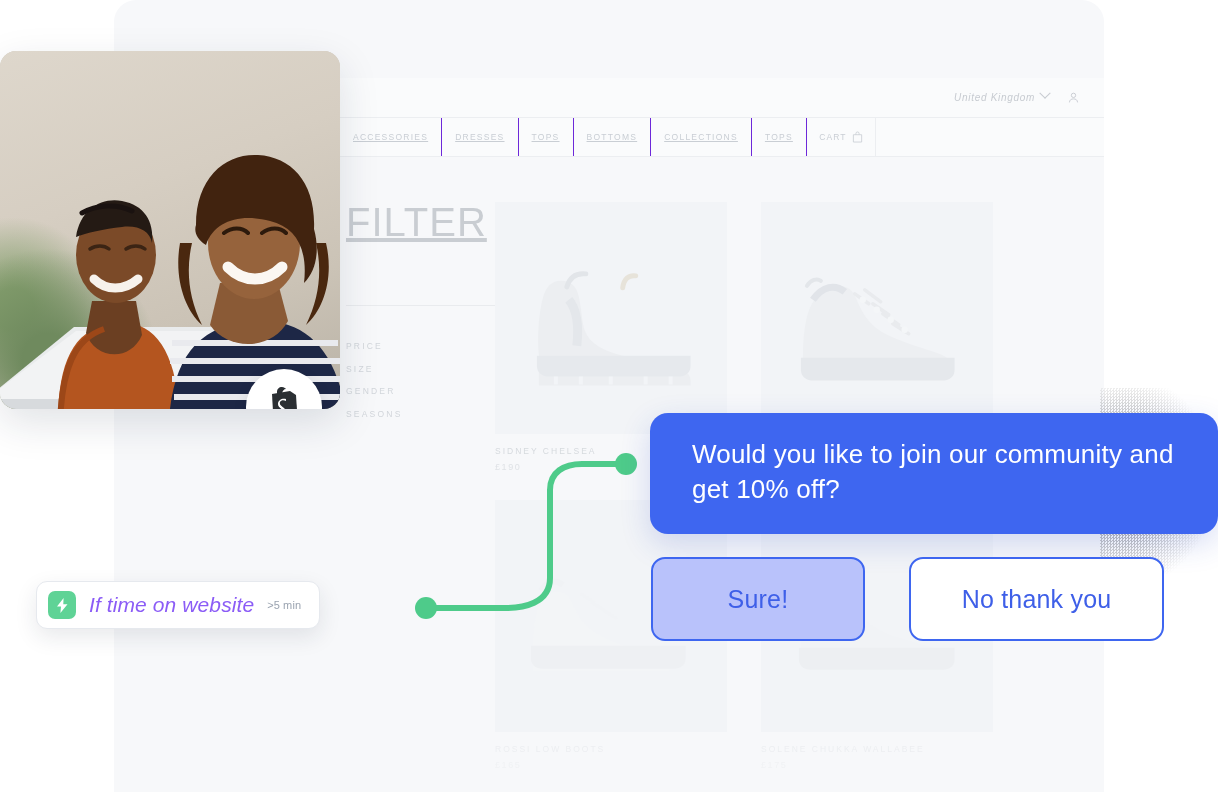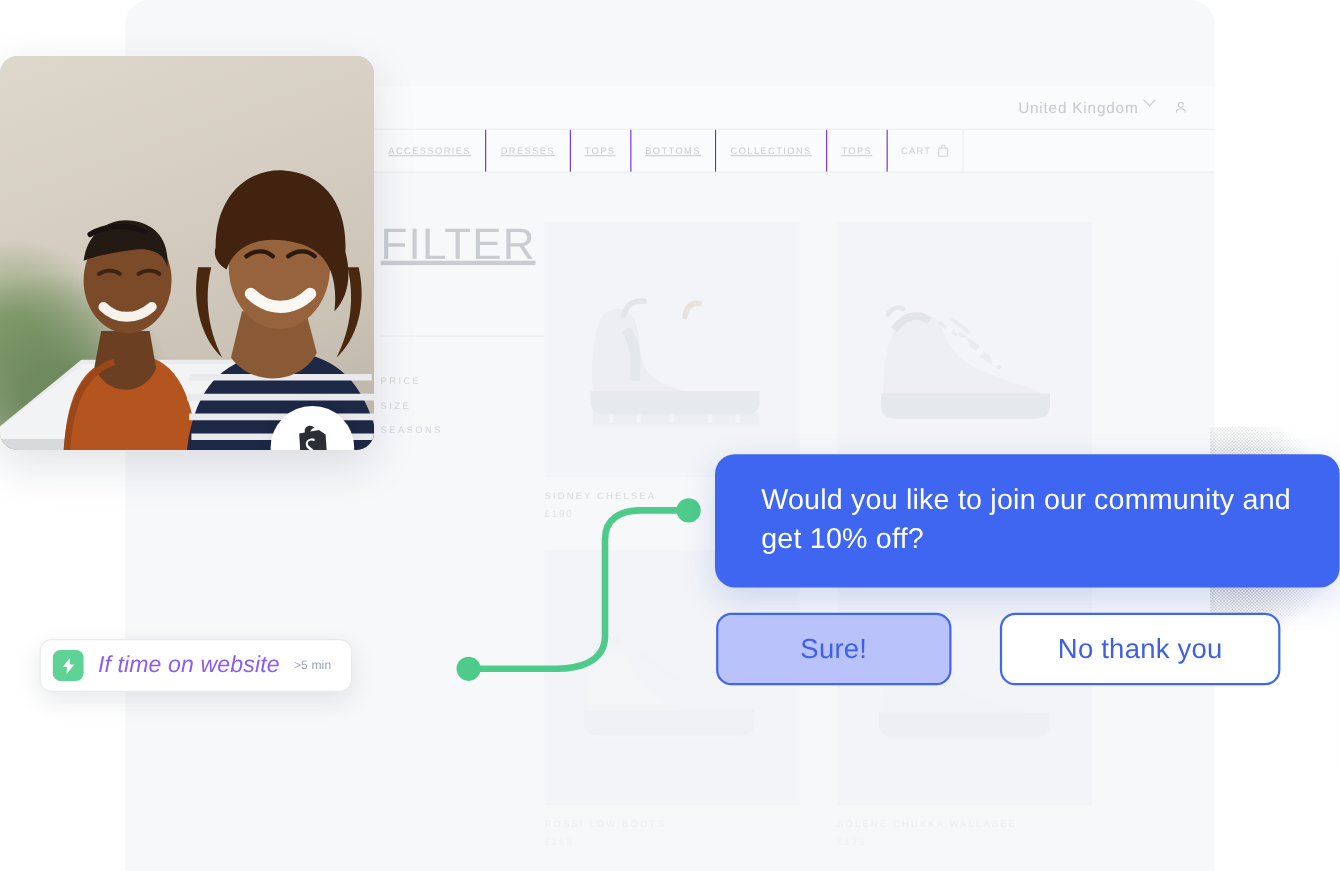--- a/index.html
+++ b/index.html
@@ -16,21 +16,21 @@
     background:#f7f8fa;border-radius:22px 22px 0 0;overflow:hidden;
   }
   #store-topbar{
     position:absolute;left:0;top:78px;width:990px;height:40px;
     background:#fafbfc;border-bottom:1px solid #eceef1;
     display:flex;align-items:center;justify-content:flex-end;
     padding-right:24px;box-sizing:border-box;
   }
   .topbar-locale{
     display:flex;align-items:flex-start;gap:6px;
-    font-size:14px;letter-spacing:.7px;color:#c7cbd1;
+    font-size:10px;letter-spacing:.7px;color:#c7cbd1;font-style:italic;
   }
   .chev-sm{width:7px;height:7px;border-right:1.1px solid #c7cbd1;border-bottom:1.1px solid #c7cbd1;
     transform:rotate(45deg) translate(-2px,-2px);display:inline-block;}
   .topbar-user{margin-left:18px;display:flex;align-items:center;}
 
   
   #store-nav{
     position:absolute;left:0;top:118px;width:990px;height:38px;
     background:#fafbfc;border-bottom:1px solid #eceef1;
     display:flex;align-items:stretch;
@@ -148,21 +148,21 @@
   
   #chat-bubble{
     position:absolute;left:650px;top:413px;width:568px;
     background:#3e66f0;border-radius:18px;
     padding:24px 30px 26px 42px;box-sizing:border-box;
     color:#fff;font-size:26px;line-height:1.36;letter-spacing:.2px;
     box-shadow:0 10px 30px rgba(40,70,200,.18);
   }
   
   .reply-btn{
-    position:absolute;height:66px;border-radius:14px;
+    position:absolute;height:84px;border-radius:14px;
     display:flex;align-items:center;justify-content:center;
     font-size:25px;letter-spacing:.2px;box-sizing:border-box;text-align:right;
   }
   #reply-yes{
     left:651px;top:557px;width:214px;
     background:#b9c2fb;border:2.5px solid #3e66f0;color:#3e5fe8;
   }
   #reply-no{
     left:909px;top:557px;width:255px;
     background:#fff;border:2.5px solid #3e66f0;color:#3e5fe8;
@@ -210,20 +210,24 @@
   <div id="filter-list">
     <div class="filter-row">
       <span class="lbl">PRICE</span>
       <span class="chev-f"></span>
     </div>
     <div class="filter-row">
       <span class="lbl">SIZE</span>
       <span class="chev-f"></span>
     </div>
     <div class="filter-row">
+      <span class="lbl">GENDER</span>
+      <span class="chev-f"></span>
+    </div>
+    <div class="filter-row">
       <span class="lbl">SEASONS</span>
       <span class="chev-f"></span>
     </div>
   </div>
 
   <div class="product-card p1">
     <div class="product-img">
       <svg viewBox="0 0 200 160" fill="none">
         <path d="M28 118c-2-18 0-44 4-58 3-11 9-17 18-17 10 0 16 6 18 16 3 14 3 26 6 34 5 13 18 20 38 25 22 6 44 9 56 13 8 3 12 6 12 12v5H28z" fill="#eceef1"></path>
         <path d="M26 118h154v10c0 7-5 11-13 11H39c-8 0-13-4-13-11z" fill="#e6e9ed"></path>

